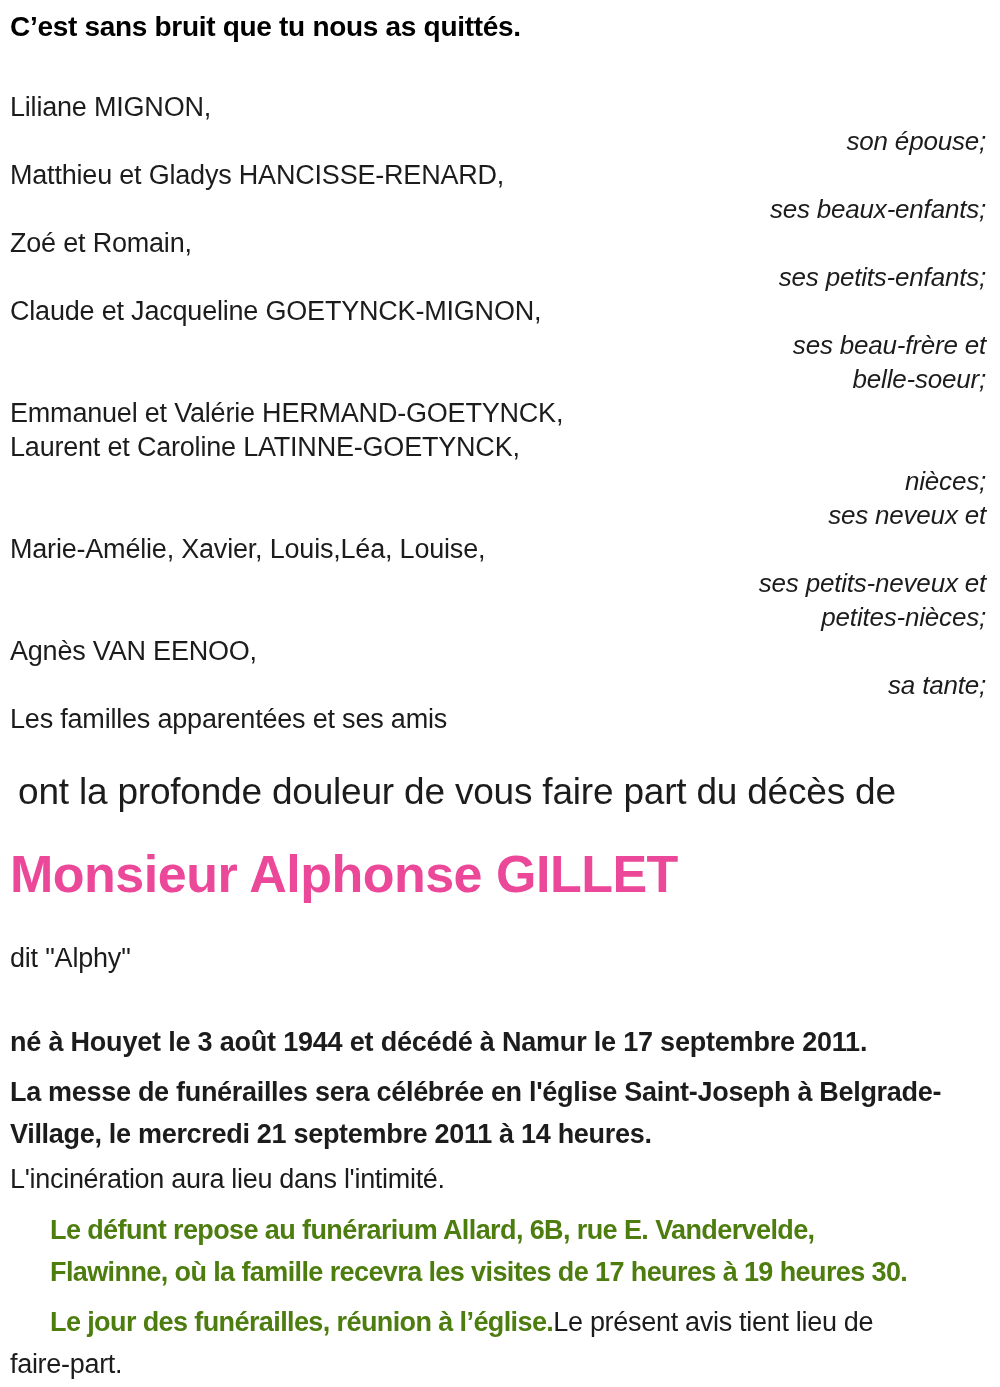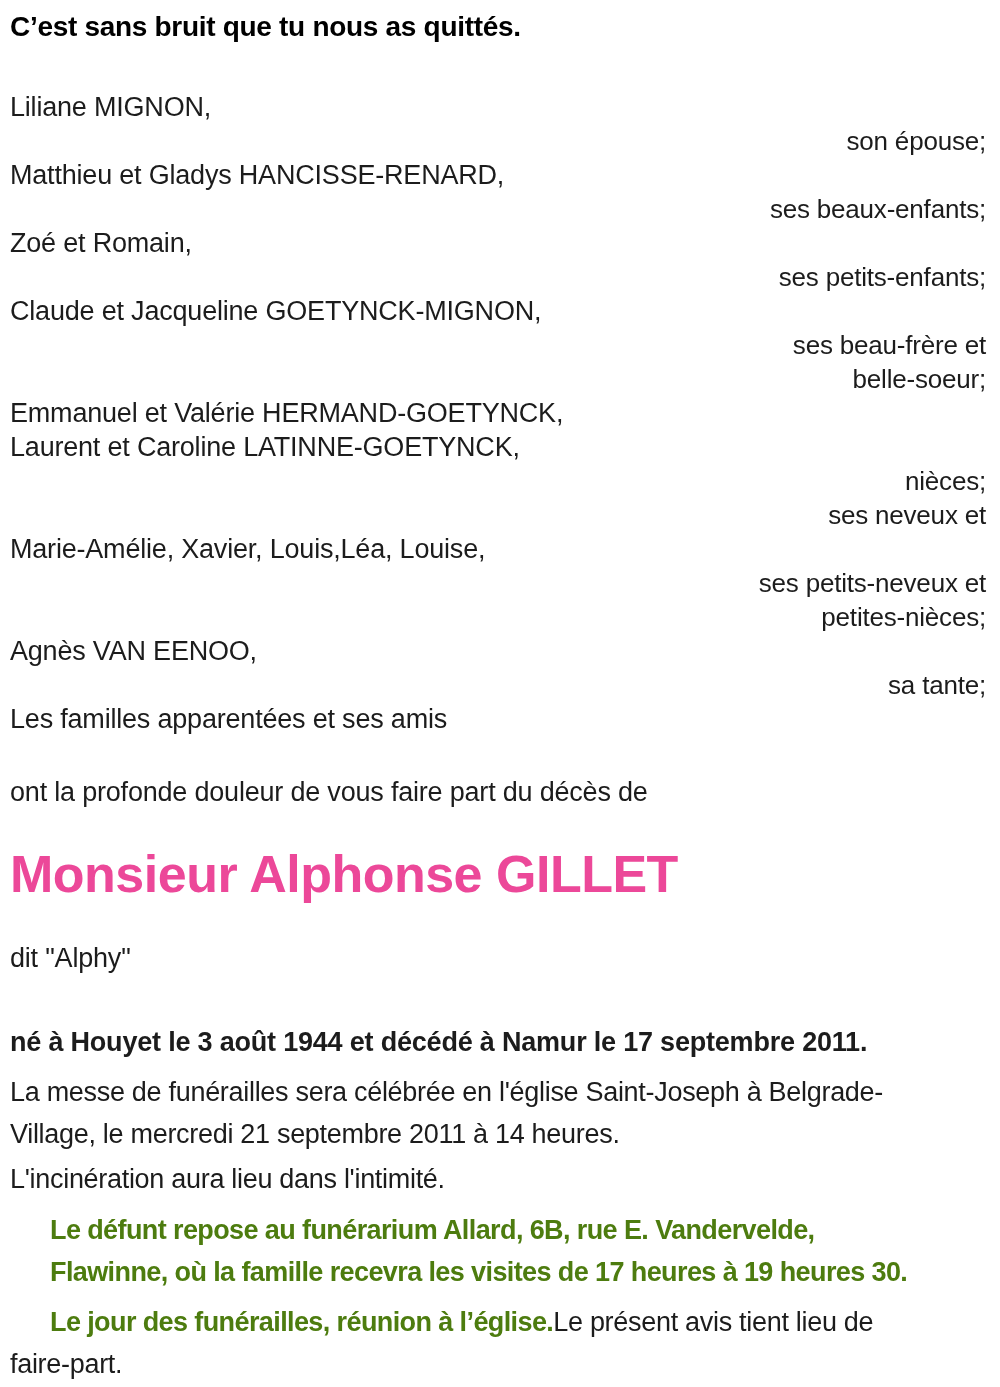--- a/index.html
+++ b/index.html
@@ -34,26 +34,27 @@
   }
   .name-line {
     font-size: 27px;
     line-height: 34px;
     letter-spacing: -0.2px;
     text-align: left;
   }
   .relation-line {
     font-size: 26px;
     line-height: 34px;
+    font-style: italic;
     letter-spacing: -0.2px;
     text-align: right;
   }
   .announcement {
-    margin: 39px 0 0 0;
-    font-size: 27px;
+    margin: 39px 0 0 8px;
+    font-size: 37px;
     line-height: 34px;
     letter-spacing: -0.2px;
   }
   .deceased-name {
     margin: 42px 0 0 0;
     font-size: 52px;
     line-height: 46px;
     font-weight: 700;
     letter-spacing: -0.5px;
     color: #ec4899;
@@ -70,21 +71,21 @@
     line-height: 42px;
     letter-spacing: -0.2px;
     font-weight: bold;
   }
   .para {
     font-size: 27px;
     line-height: 42px;
     letter-spacing: -0.3px;
     margin: 0;
   }
-  .para.mass     { margin-top: 8px; }
+  .para.mass     { margin-top: 8px; font-weight: bold; }
   .para.cremation{ margin-top: 3px; }
   .para.repose   { margin-top: 9px; }
   .para.final    { margin-top: 8px; }
   .bold-text {
     font-weight: 700;
     letter-spacing: -0.6px;
     color: #4d7c0f;
     margin-left: 40px;
   }
 </style>

